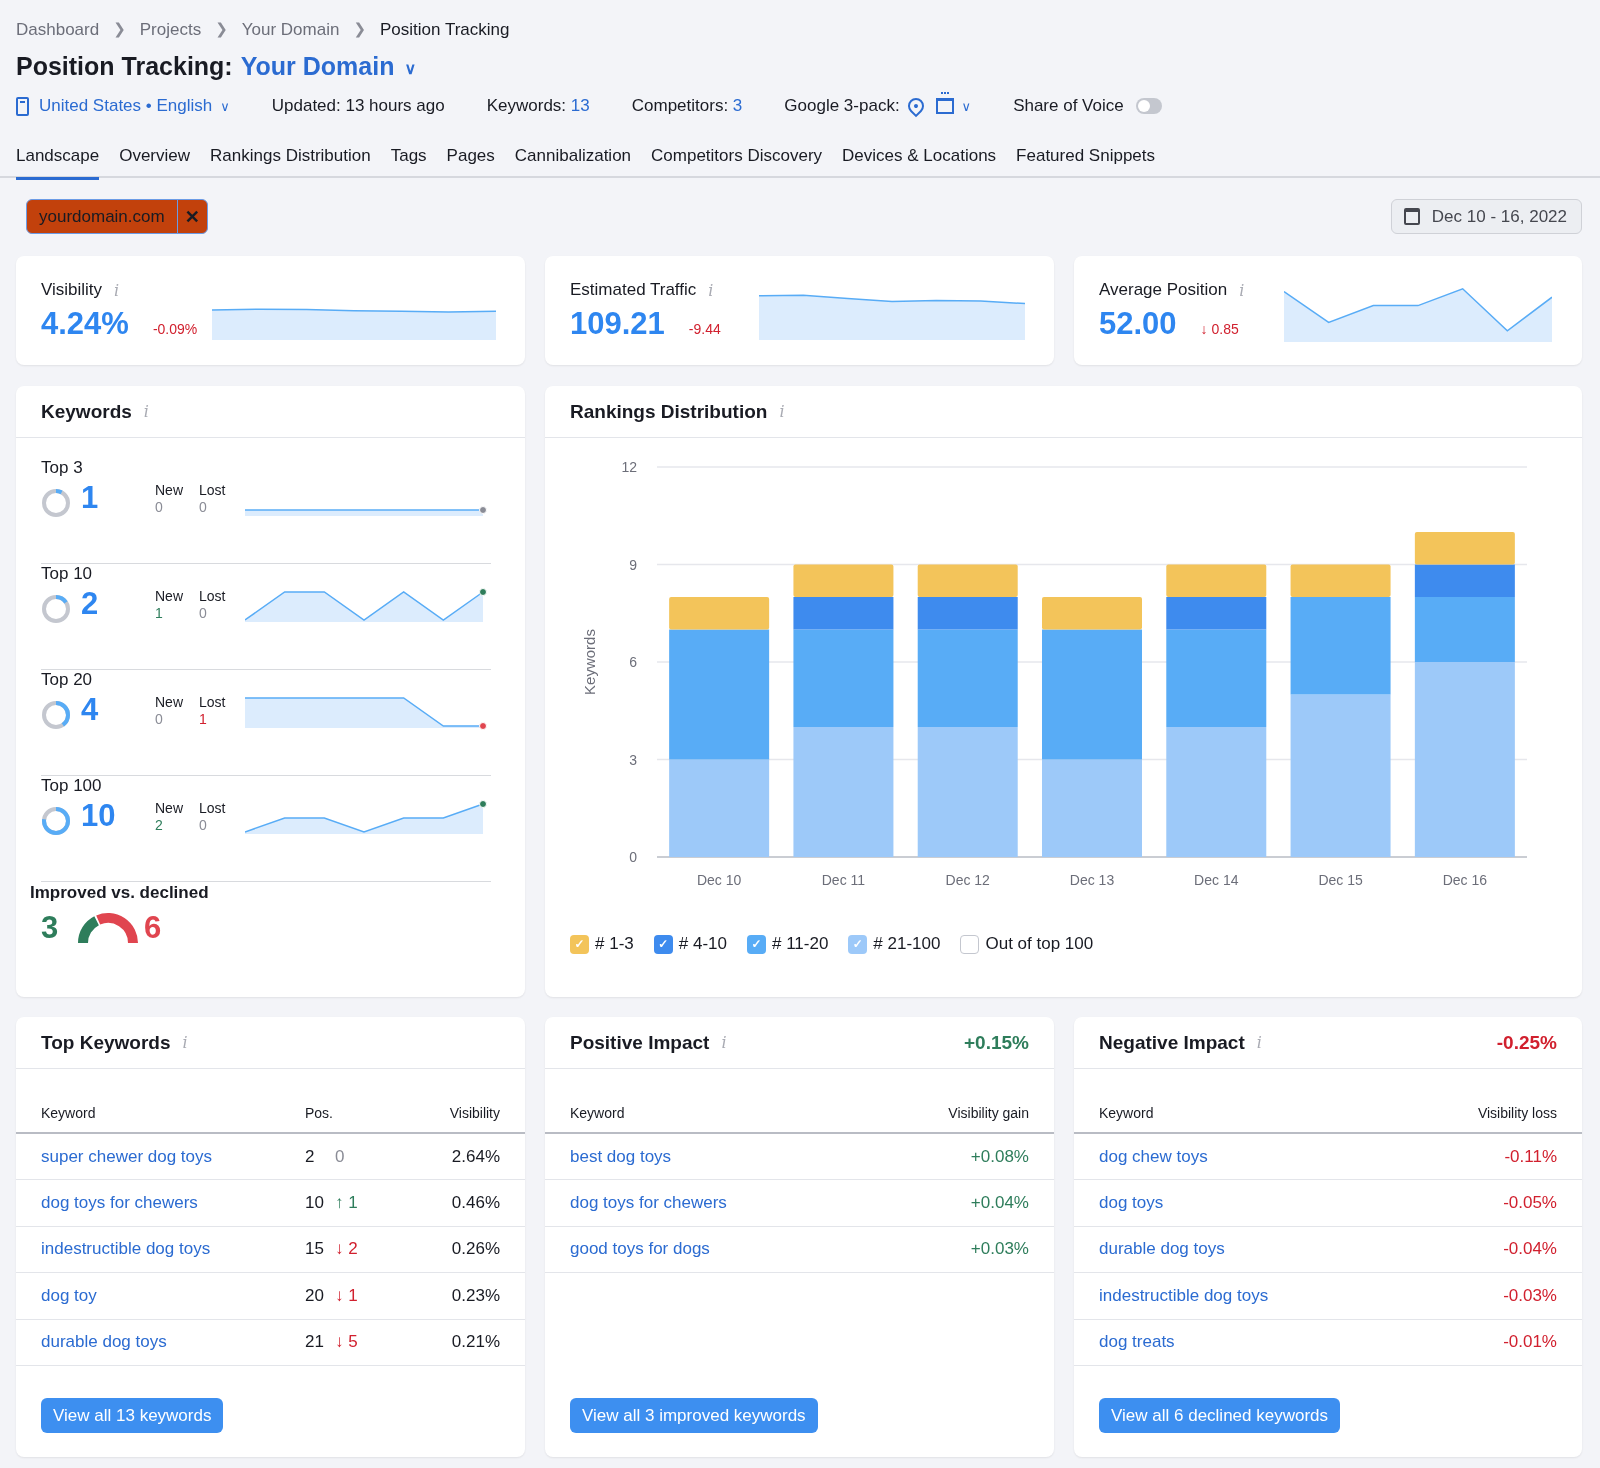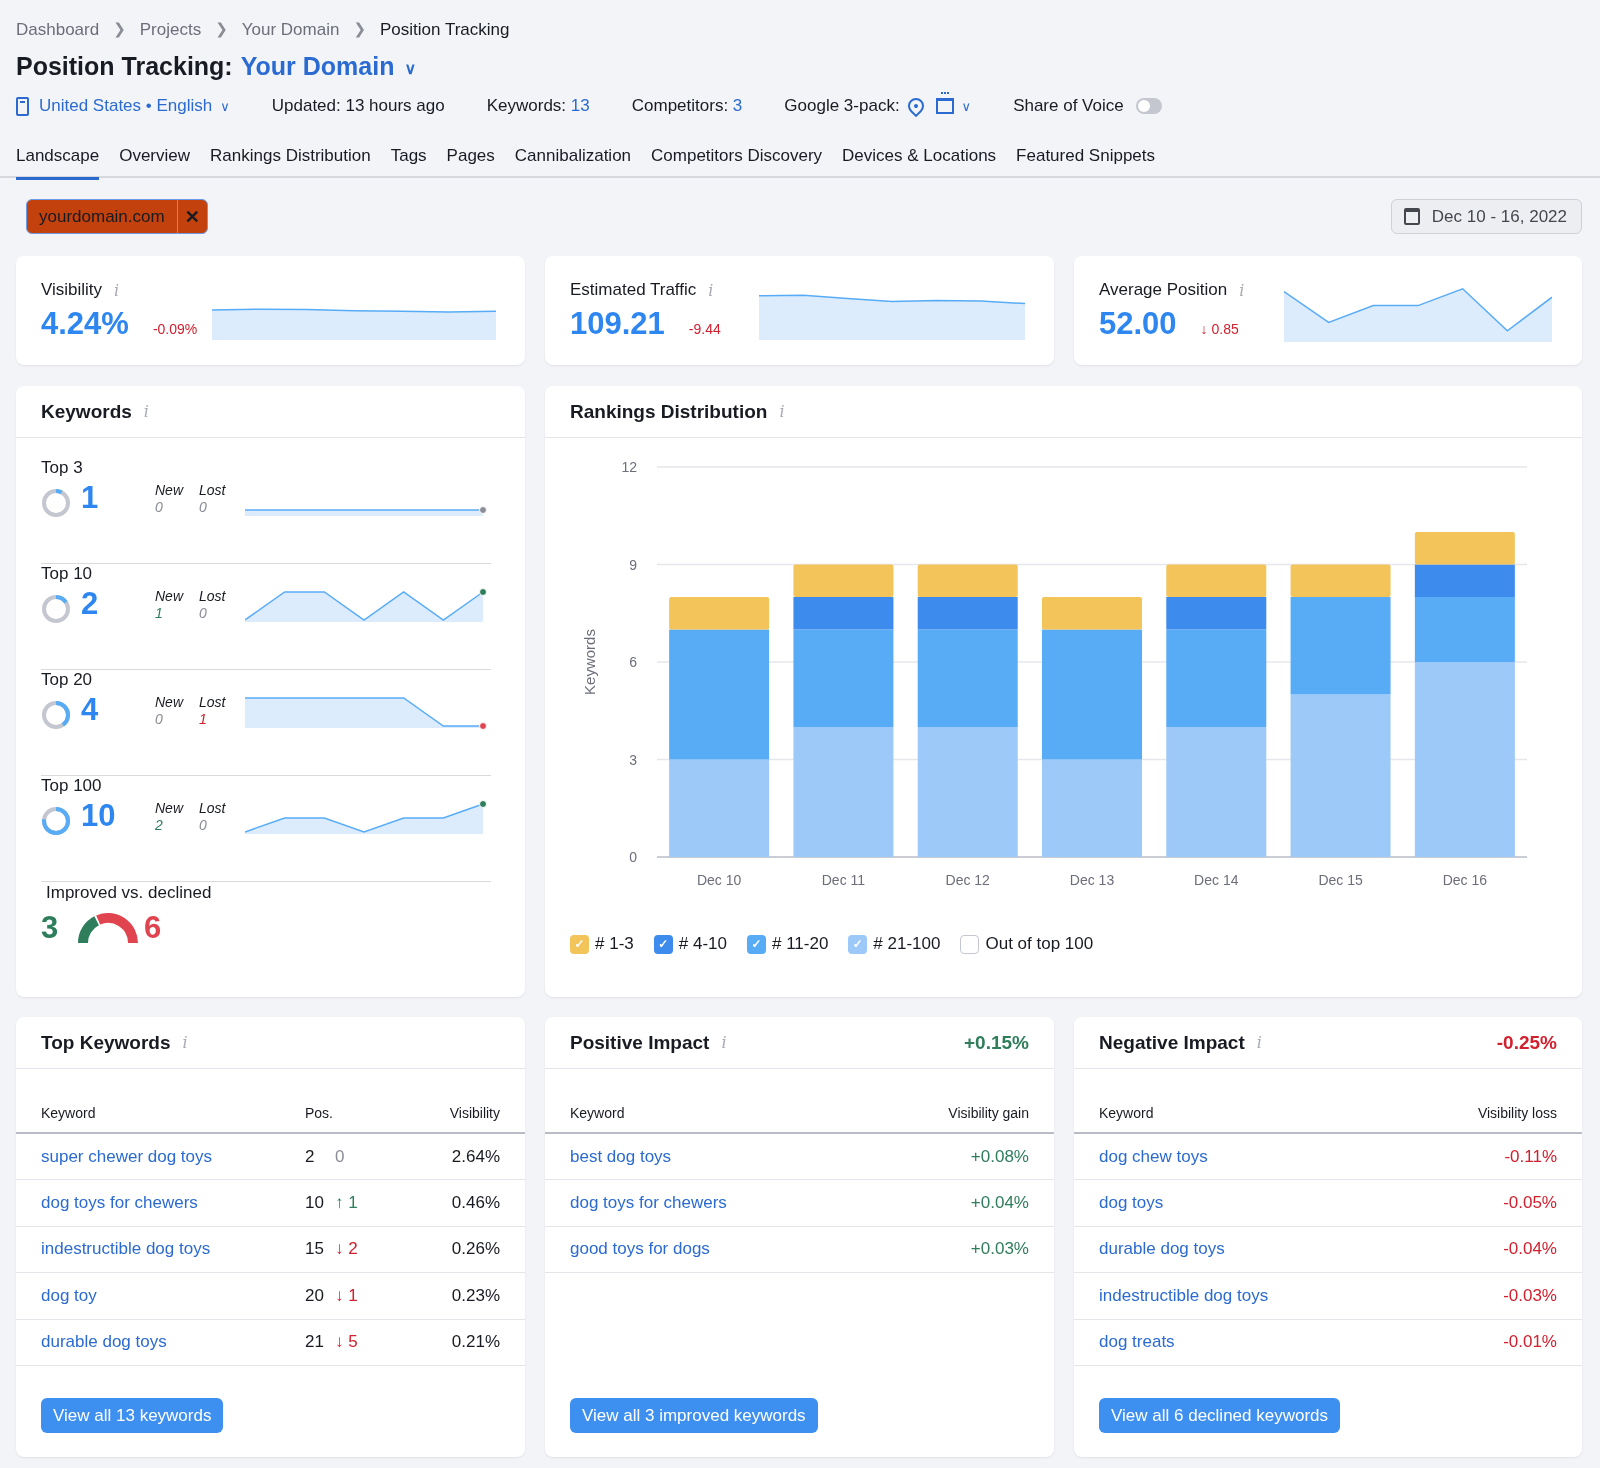--- a/index.html
+++ b/index.html
@@ -48,28 +48,28 @@
   .card-header { height: 52px; border-bottom: 1.5px solid #e3e5ea; display: flex; align-items: center; justify-content: space-between; padding: 0 25px; }
   .card-title { font-size: 19px; font-weight: bold; display: flex; align-items: center; }
   .card-title .info-i { font-weight: normal; }
   .head-val { font-size: 19px; font-weight: bold; }
 
   
   .kw-block { position: absolute; left: 25px; width: 450px; height: 106px; border-bottom: 1.5px solid #d8dade; }
   .kw-block .lbl { position: absolute; left: 0; top: 0; font-size: 17px; }
   .kw-block .ring { position: absolute; left: 0; top: 30px; }
   .kw-block .num { position: absolute; left: 40px; top: 22px; font-size: 31px; font-weight: bold; color: #2e86f0; }
-  .kw-block .nl { position: absolute; left: 114px; top: 24px; font-size: 14px; display: flex; font-style: italic; }
+  .kw-block .nl { position: absolute; left: 114px; top: 24px; font-size: 14px; display: flex; }
   .kw-block .nl > div { margin-right: 16px; }
   .kw-block .nl .v { color: #8a8c96; font-size: 14px; margin-top: 1px; }
   .kw-block .nl .v.green { color: #2e7d5b; }
   .kw-block .nl .v.red { color: #d1202e; }
   .kw-block svg.spark { position: absolute; left: 204px; top: 18px; }
 
-  .ivd-label { position: absolute; left: 30px; top: 497px; font-size: 17px; }
+  .ivd-label { position: absolute; left: 14px; top: 497px; font-size: 17px; font-weight: bold; }
   .ivd-imp { position: absolute; left: 25px; top: 524px; font-size: 31px; font-weight: bold; color: #2e7d5b; }
   .ivd-dec { position: absolute; left: 128px; top: 524px; font-size: 31px; font-weight: bold; color: #e0454f; }
   .ivd-gauge { position: absolute; left: 60px; top: 525px; }
 
   
   .chart-svg { position: absolute; left: 0; top: 54px; }
   .legend { position: absolute; left: 25px; top: 548px; display: flex; align-items: center; font-size: 17px; }
   .legend .li { display: flex; align-items: center; margin-right: 20px; }
   .legend .box { width: 19px; height: 19px; border-radius: 4px; margin-right: 6px; display: flex; align-items: center; justify-content: center; color: #fff; font-size: 12px; font-weight: bold; }
   .legend .box.empty { background: #fff; border: 1.5px solid #c4c7cf; }

